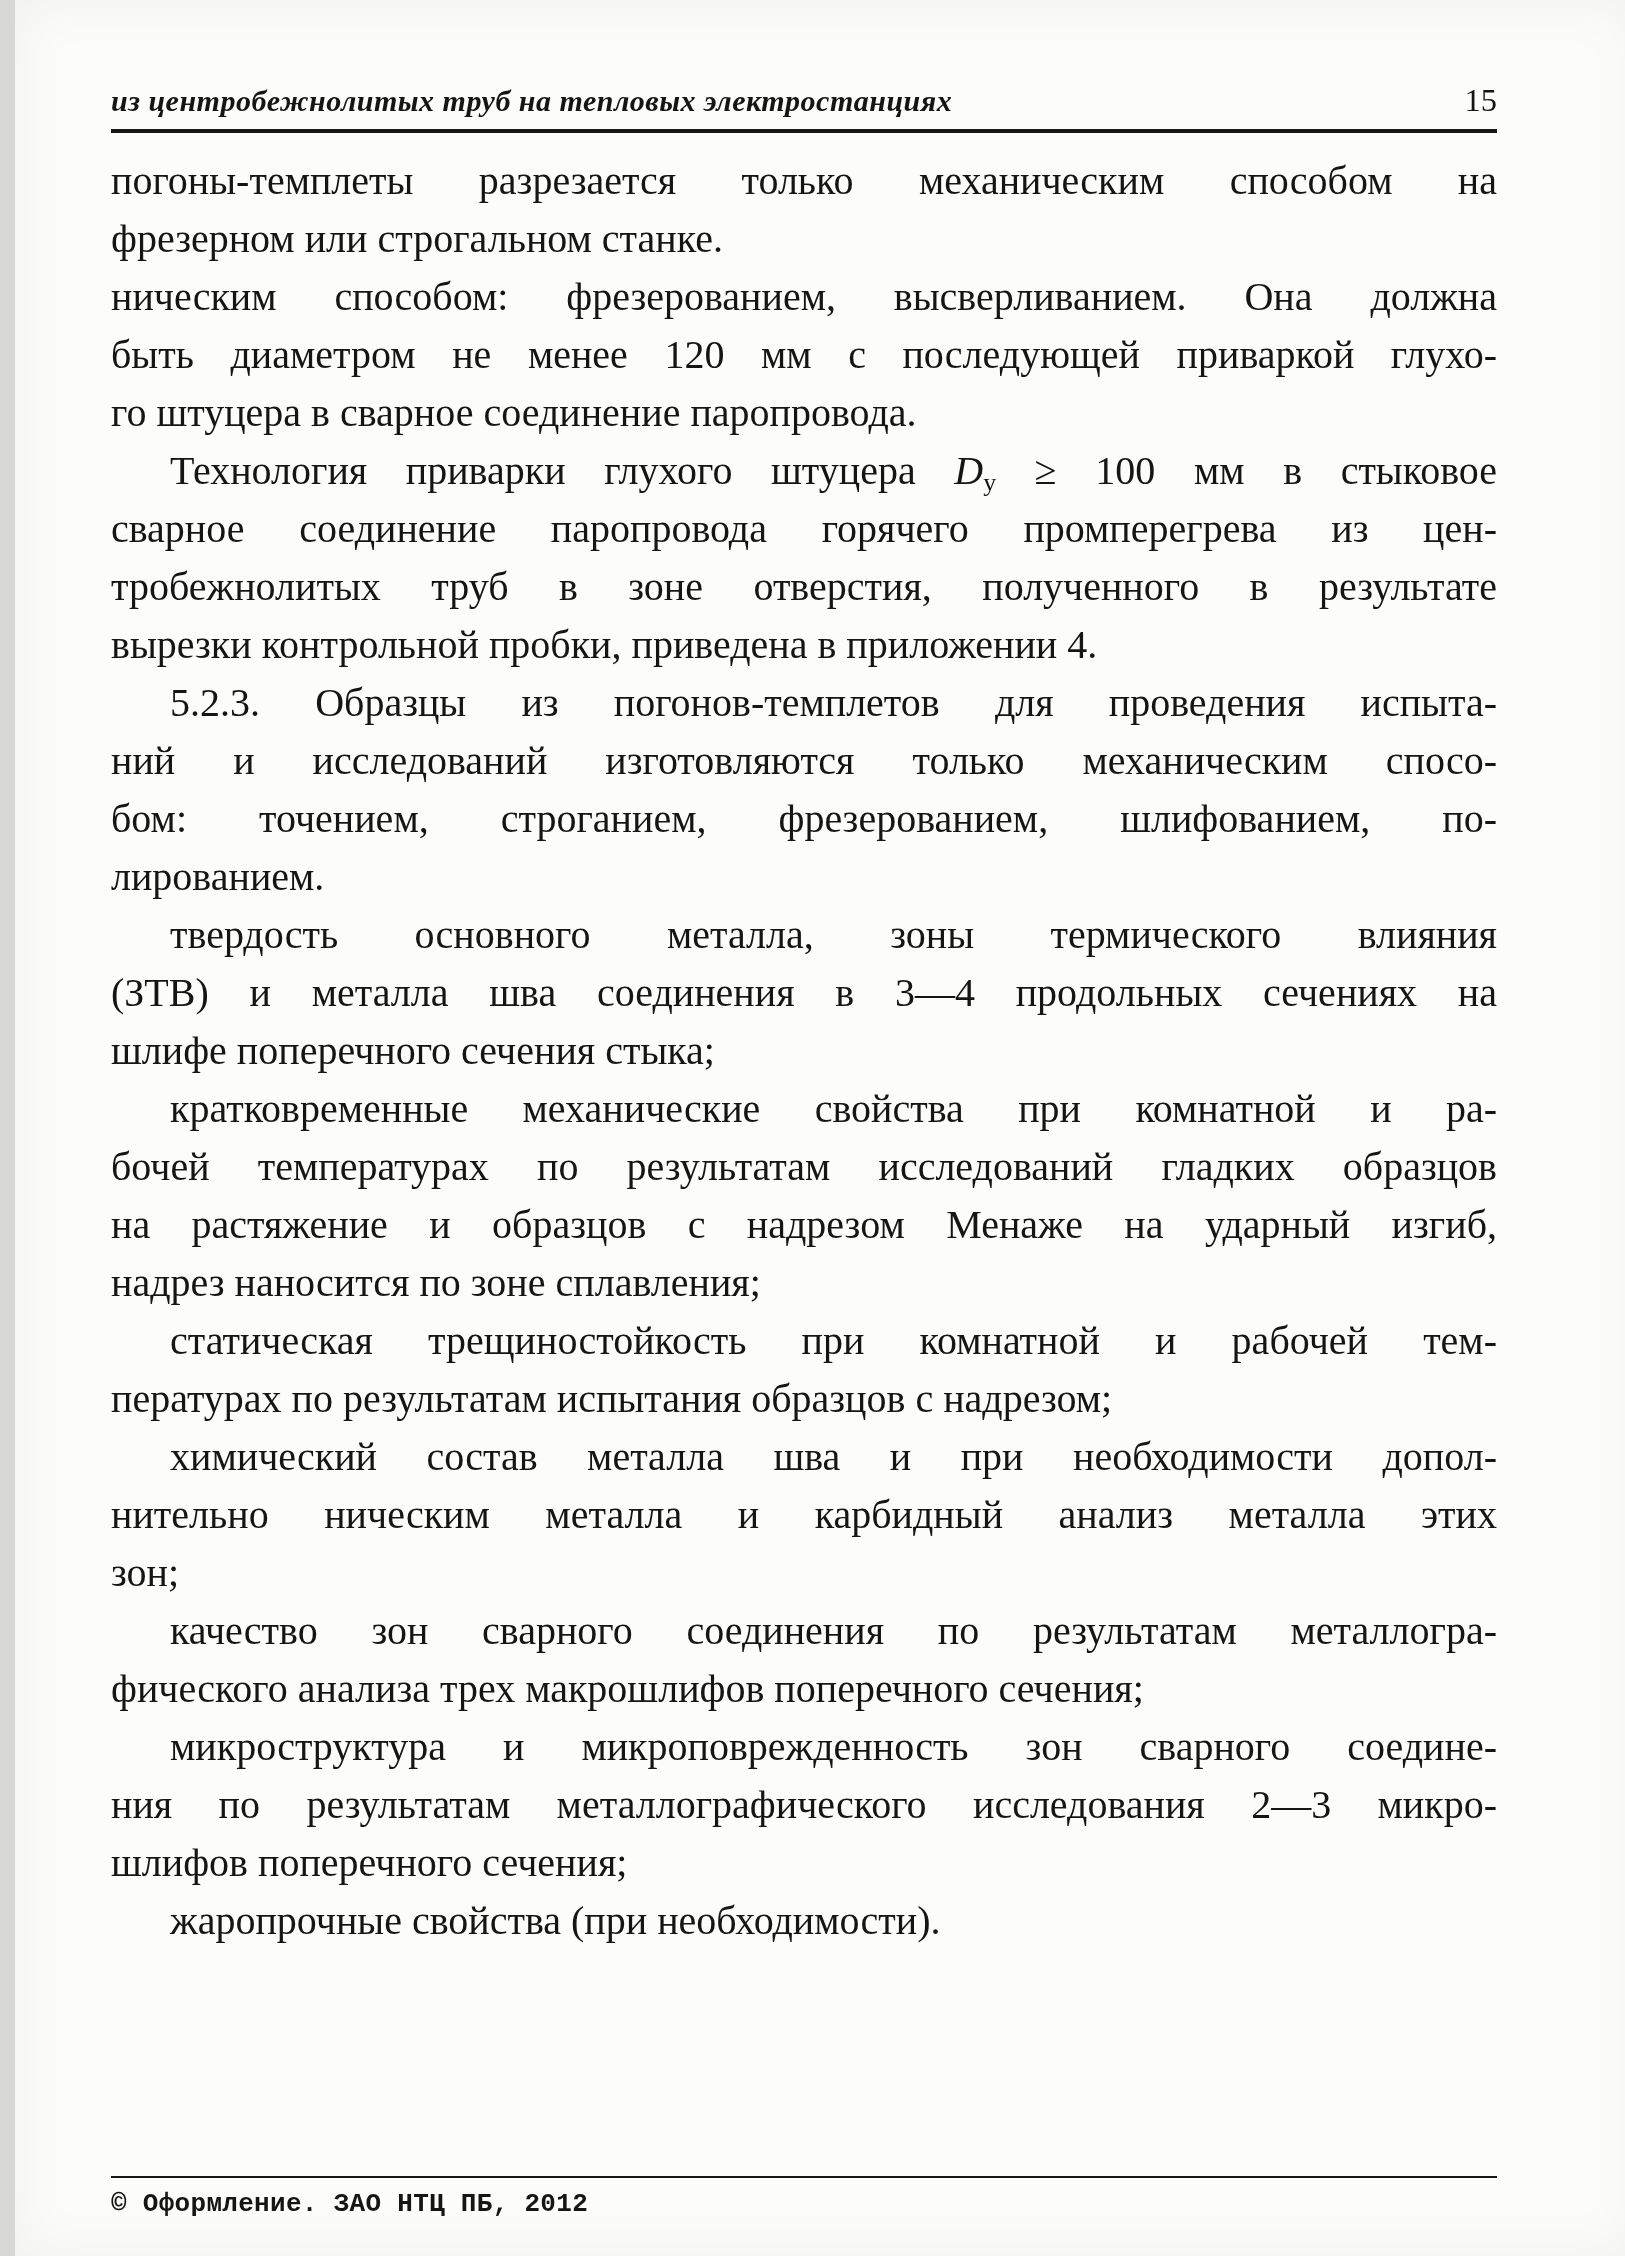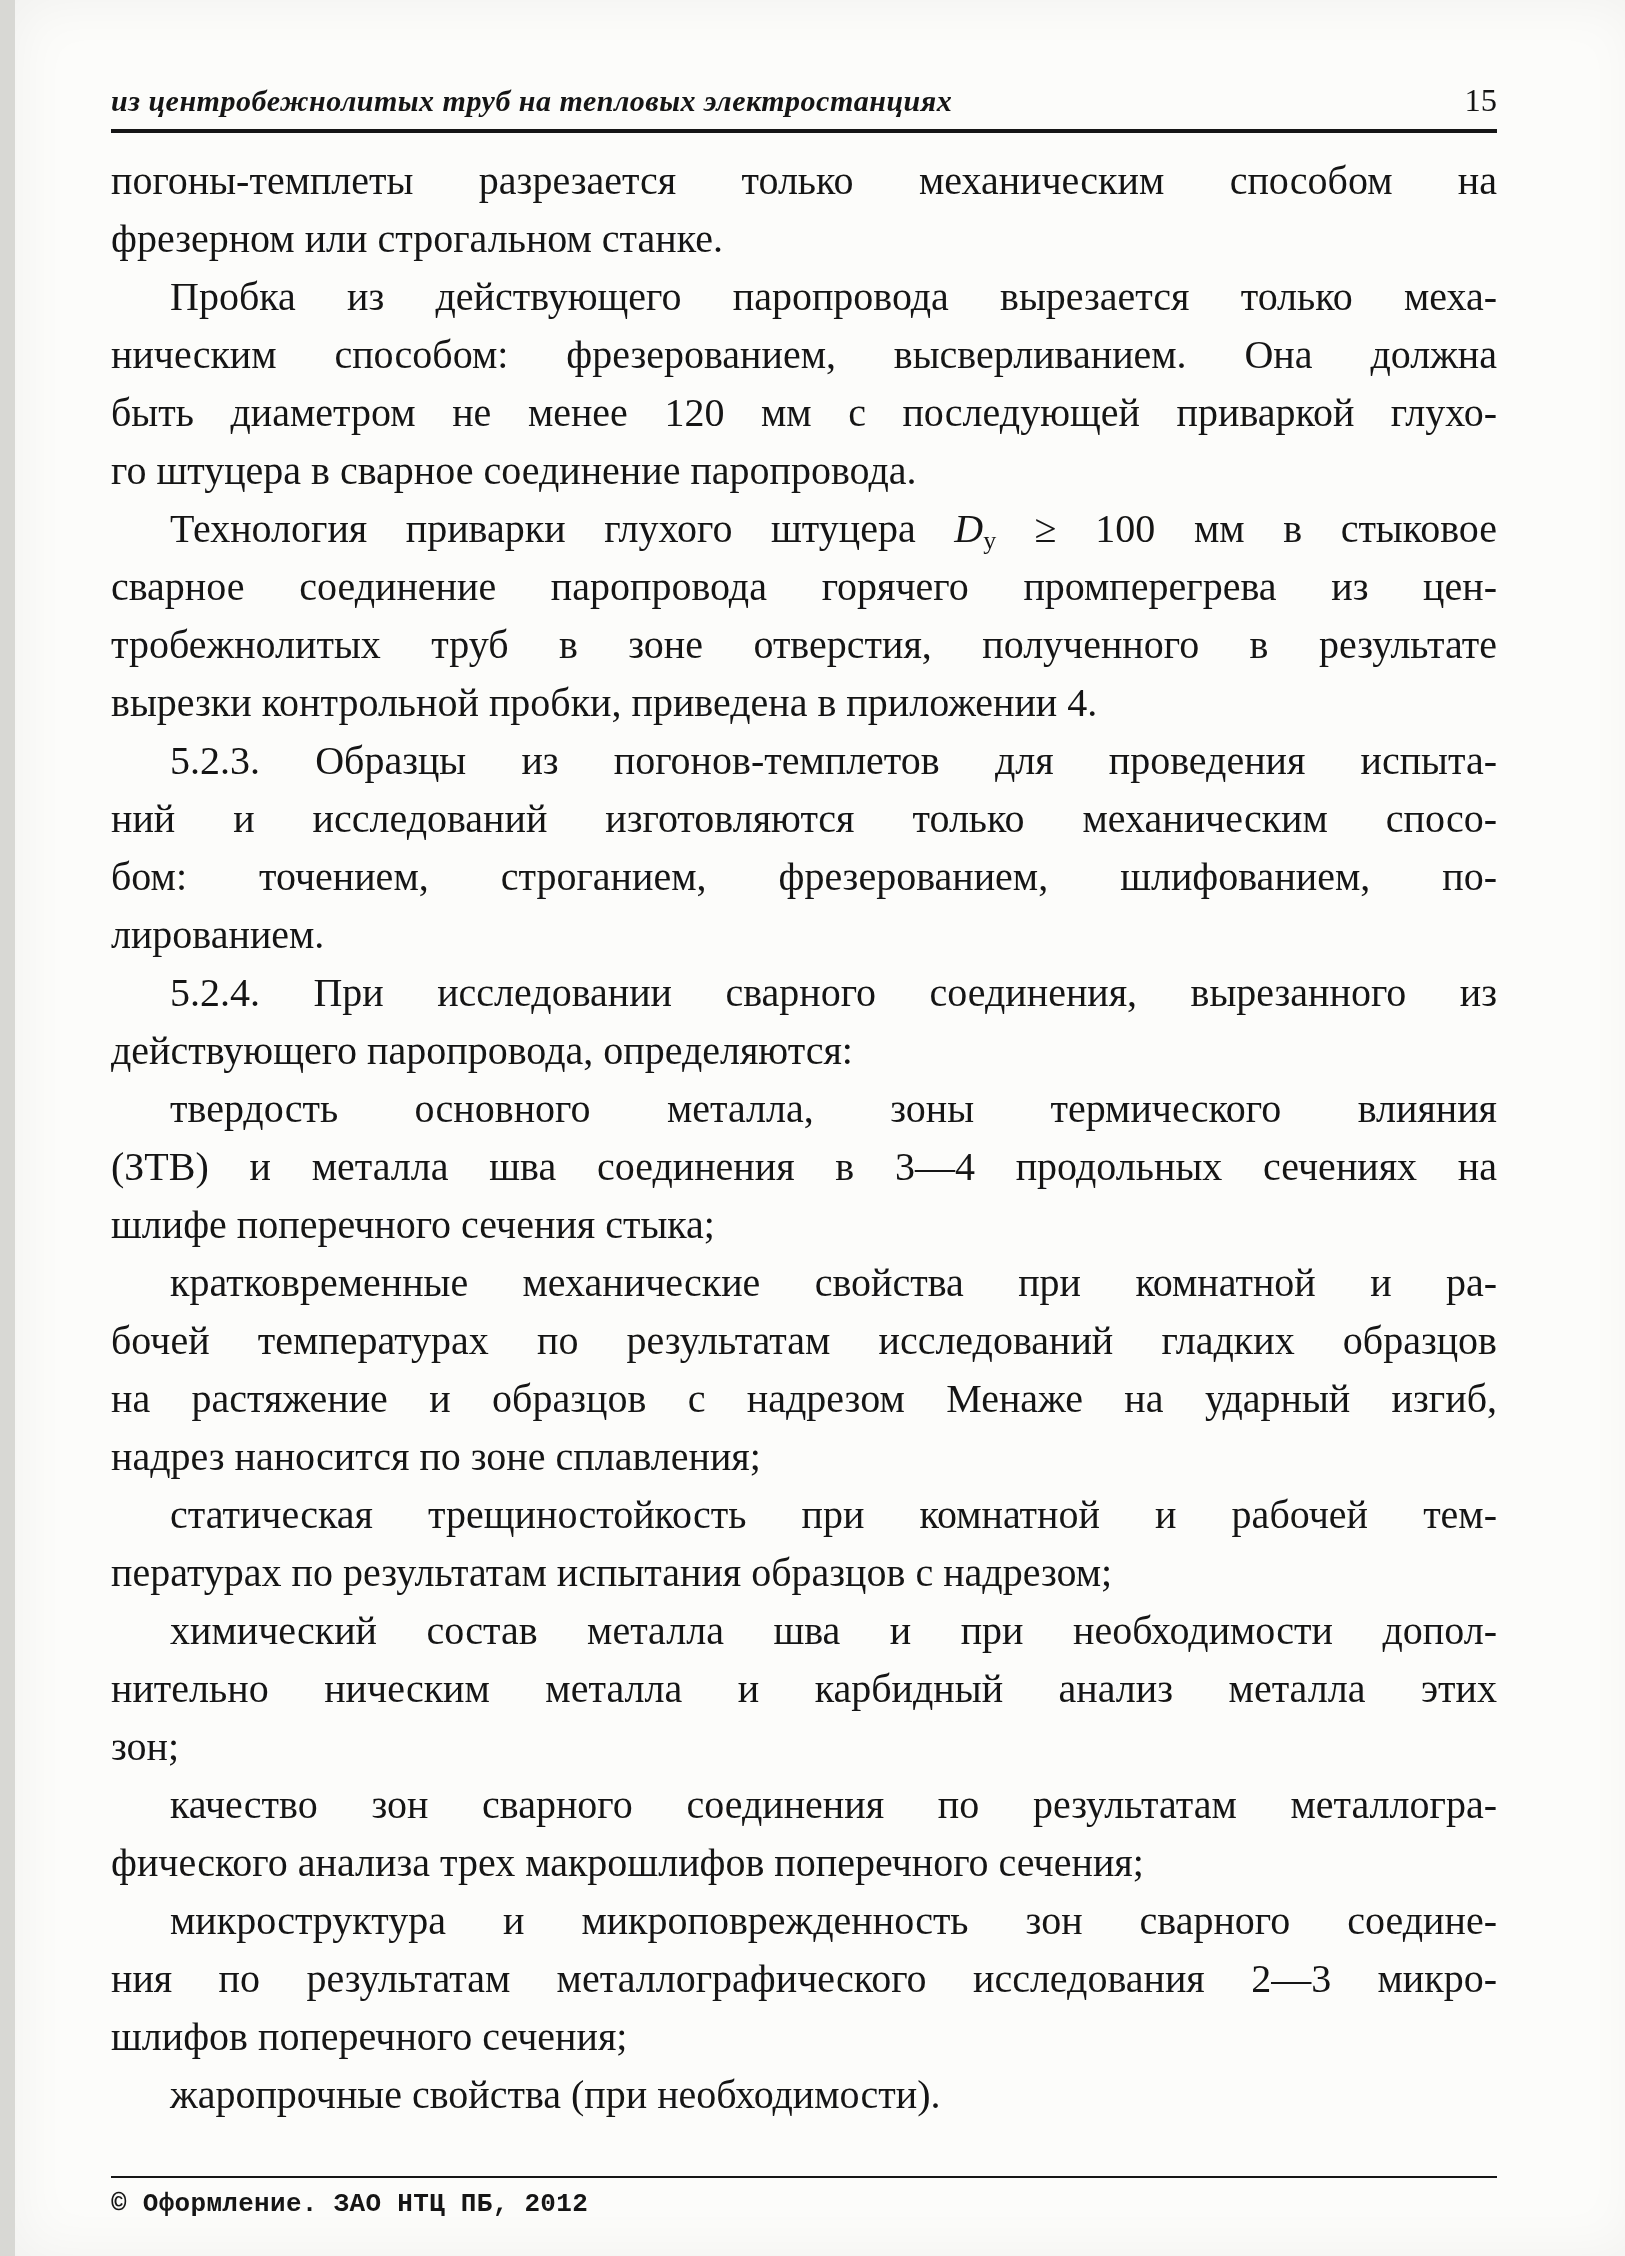--- a/index.html
+++ b/index.html
@@ -79,44 +79,39 @@
     </div>
 
     <div class="body-text">
 
       <p class="para">
         <span class="ln">погоны-темплеты разрезается только механическим способом на</span>
         <span class="ln end">фрезерном или строгальном станке.</span>
       </p>
 
       <p class="para">
-        <span class="ln ind">Пробка из действующего паропровода вырезается только меха-</span>
         <span class="ln">ническим способом: фрезерованием, высверливанием. Она должна</span>
         <span class="ln">быть диаметром не менее 120 мм с последующей приваркой глухо-</span>
         <span class="ln end">го штуцера в сварное соединение паропровода.</span>
       </p>
 
       <p class="para">
         <span class="ln ind"><span>Технология приварки глухого штуцера </span><i class="var">D</i><sub class="subsc">у</sub><span> ≥ 100 мм в стыковое</span></span>
         <span class="ln">сварное соединение паропровода горячего промперегрева из цен-</span>
         <span class="ln">тробежнолитых труб в зоне отверстия, полученного в результате</span>
         <span class="ln end">вырезки контрольной пробки, приведена в приложении 4.</span>
       </p>
 
       <p class="para">
         <span class="ln ind">5.2.3. Образцы из погонов-темплетов для проведения испыта-</span>
         <span class="ln">ний и исследований изготовляются только механическим спосо-</span>
         <span class="ln">бом: точением, строганием, фрезерованием, шлифованием, по-</span>
         <span class="ln end">лированием.</span>
       </p>
 
-      <p class="para">
-        <span class="ln ind">5.2.4. При исследовании сварного соединения, вырезанного из</span>
-        <span class="ln end">действующего паропровода, определяются:</span>
-      </p>
 
       <p class="para">
         <span class="ln ind">твердость основного металла, зоны термического влияния</span>
         <span class="ln">(ЗТВ) и металла шва соединения в 3—4 продольных сечениях на</span>
         <span class="ln end">шлифе поперечного сечения стыка;</span>
       </p>
 
       <p class="para">
         <span class="ln ind">кратковременные механические свойства при комнатной и ра-</span>
         <span class="ln">бочей температурах по результатам исследований гладких образцов</span>

